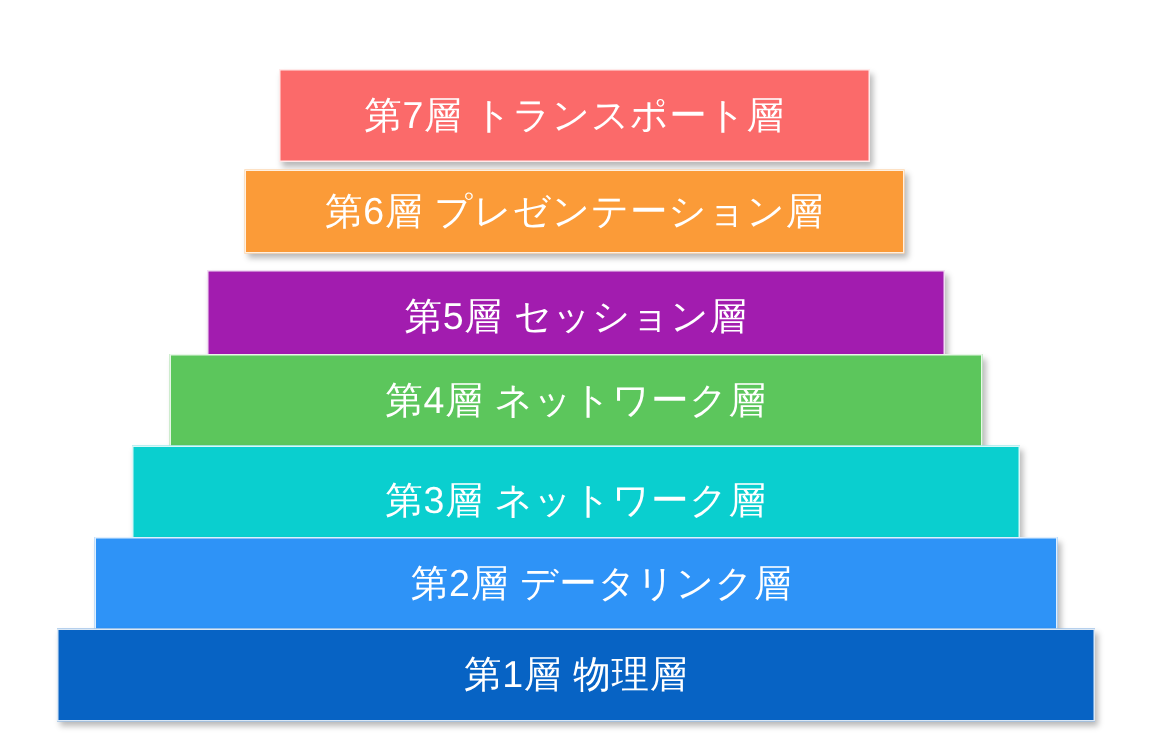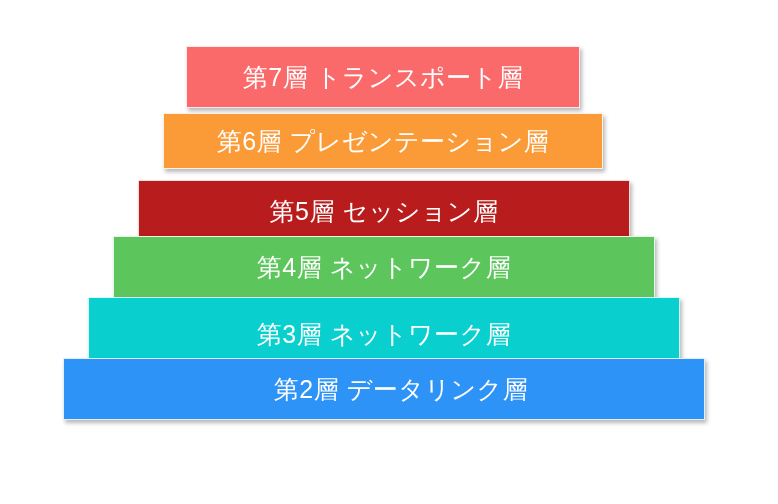--- a/index.html
+++ b/index.html
@@ -57,30 +57,33 @@
 <div id="osi-pyramid" style="background: rgb(255, 255, 255);">
 
   <div class="layer-band band-7" style="background: rgb(251, 106, 106); left: 186px; width: 394px; top: 46px; height: 62px;">
     <span class="layer-label">第7層 トランスポート層</span>
   </div>
 
   <div class="layer-band band-6" style="background: rgb(251, 155, 56); left: 163px; width: 440px; top: 113px; height: 56px;">
     <span class="layer-label">第6層 プレゼンテーション層</span>
   </div>
 
-  <div class="layer-band band-5" style="background: #b91c1c; left: 138px; width: 492px; top: 180px; height: 62px;">
+  <div class="layer-band band-5" style="background: #a21caf; left: 138px; width: 492px; top: 180px; height: 62px;">
     <span class="layer-label">第5層 セッション層</span>
   </div>
 
   <div class="layer-band band-4" style="background: rgb(92, 198, 92); left: 113px; width: 542px; top: 236px; height: 62px;">
     <span class="layer-label">第4層 ネットワーク層</span>
   </div>
 
   <div class="layer-band band-3" style="background: rgb(10, 207, 207); left: 88px; width: 592px; top: 297px; height: 74px;">
     <span class="layer-label">第3層 ネットワーク層</span>
   </div>
 
   <div class="layer-band band-2" style="background: rgb(46, 147, 247); left: 63px; width: 642px; top: 358px; height: 62px;">
     <span class="layer-label">第2層 データリンク層</span>
   </div>
 
+  <div class="layer-band band-1" style="background: rgb(7, 99, 196); left: 38px; width: 692px; top: 419px; height: 62px;">
+    <span class="layer-label">第1層 物理層</span>
+  </div>
 
 </div>
 
 </body></html>

